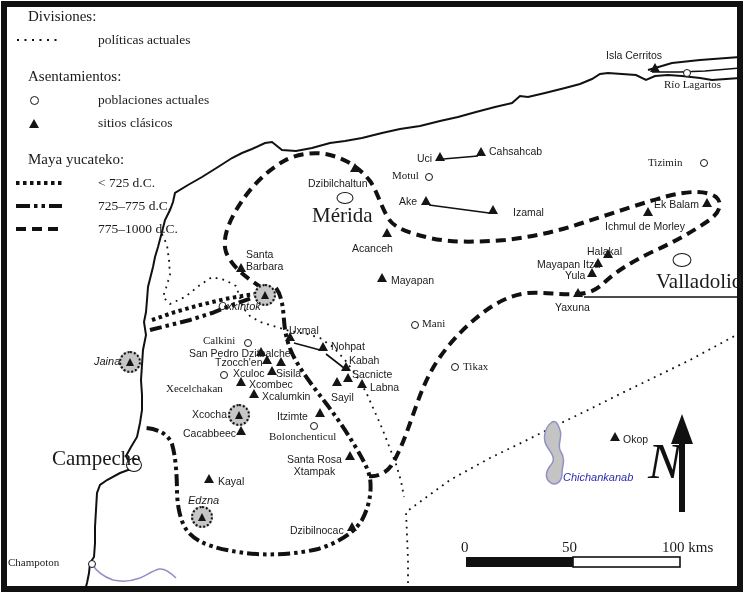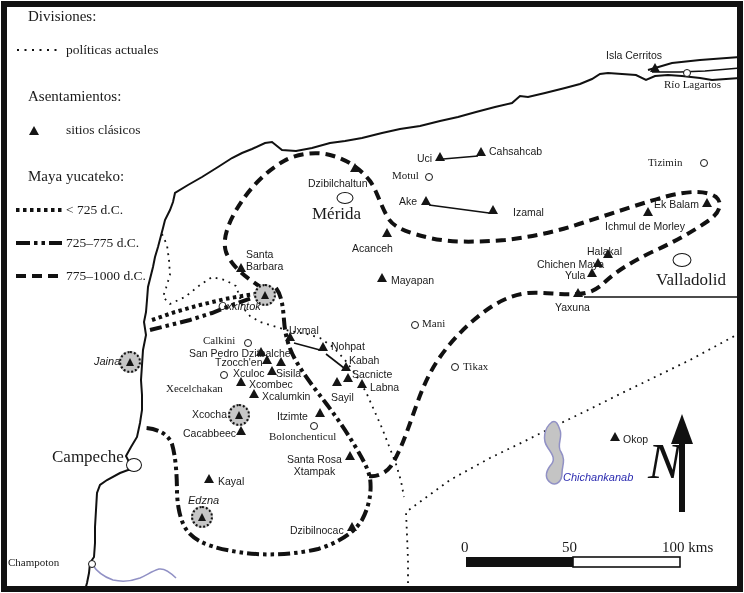--- a/index.html
+++ b/index.html
@@ -3,38 +3,38 @@
 <meta charset="utf-8">
 <style>
   html,body{margin:0;padding:0;background:#ffffff;}
   #stage{position:relative;width:744px;height:593px;background:#ffffff;overflow:hidden;
          font-family:"Liberation Sans",sans-serif;color:#1a1a1a;}
   #map-svg{position:absolute;left:0;top:0;}
   #sites-layer{position:absolute;left:0;top:0;width:744px;height:593px;}
   .lb{position:absolute;white-space:pre-line;line-height:1.12;color:#1a1a1a;}
   .lb.s  {font-family:"Liberation Sans",sans-serif;font-size:10.5px;}
   .lb.sr {font-family:"Liberation Serif",serif;font-size:11px;}
-  .lb.srl{font-family:"Liberation Serif",serif;font-size:17px;}
+  .lb.srl{font-family:"Liberation Serif",serif;font-size:21px;}
   .lb.it {font-family:"Liberation Sans",sans-serif;font-style:italic;font-size:11px;}
   .lb.itb{font-family:"Liberation Sans",sans-serif;font-style:italic;font-size:11px;color:#2b2bb0;}
   .lb.ctr{text-align:center;}
   .mk{position:absolute;box-sizing:border-box;}
   .mk.tri{width:0;height:0;border-left:5px solid transparent;border-right:5px solid transparent;
           border-bottom:9px solid #151515;margin:-4px 0 0 -5px;}
   .mk.circle{width:8px;height:8px;border:1.6px solid #151515;border-radius:50%;background:#fff;
           margin:-4px 0 0 -4px;}
   .mk.bigcircle{border:1.8px solid #151515;border-radius:50%;background:#fff;transform:translate(-50%,-50%);}
   .mk.stippled{width:22px;height:22px;border:2.8px dotted #151515;border-radius:50%;background:#c6c6c6;
           transform:translate(-50%,-50%);display:flex;align-items:center;justify-content:center;}
   .mk.stippled i{display:block;width:0;height:0;border-left:4.5px solid transparent;
           border-right:4.5px solid transparent;border-bottom:8px solid #151515;}
   
   #legend{position:absolute;left:14px;top:8px;font-family:"Liberation Serif",serif;}
   #legend .hd{font-size:15px;margin:0 0 2px 14px;}
-  #legend .row{display:flex;margin:17px 0;}
+  #legend .row{display:flex;margin:7px 0;gap:32px;}
   #legend .sample{width:52px;flex:0 0 52px;display:flex;align-items:center;}
   #legend .itm{font-size:13.5px;}
   #legend .gap{height:13px;}
   .leg-circle{width:7px;height:7px;border:1.5px solid #151515;border-radius:50%;background:#fff;margin-left:16px;}
   .leg-tri{width:0;height:0;border-left:5px solid transparent;border-right:5px solid transparent;
            border-bottom:9px solid #151515;margin-left:15px;}
   .scale-num{position:absolute;font-family:"Liberation Serif",serif;font-size:15px;}
   
   #north-n{position:absolute;left:648px;top:432px;font-family:"Liberation Serif",serif;
            font-style:italic;font-size:50px;color:#111;}
@@ -128,21 +128,21 @@
       <div class="lb s" style="left: 513px; top: 207px;">Izamal</div>
       <span class="mk tri" style="left: 707px; top: 202px;"></span>
       <div class="lb s" style="left: 654px; top: 199px;">Ek Balam</div>
       <span class="mk tri" style="left: 648px; top: 211px;"></span>
       <div class="lb s" style="left: 605px; top: 221px;">Ichmul de Morley</div>
       <span class="mk tri" style="left: 387px; top: 232px;"></span>
       <div class="lb s" style="left: 352px; top: 243px;">Acanceh</div>
       <span class="mk tri" style="left: 382px; top: 277px;"></span>
       <div class="lb s" style="left: 391px; top: 275px;">Mayapan</div>
       <span class="mk tri" style="left: 598px; top: 262px;"></span>
-      <div class="lb s" style="left: 537px; top: 259px;">Chichen Maya</div>
+      <div class="lb s" style="left: 537px; top: 259px;">Mayapan Itza</div>
       <span class="mk tri" style="left: 608px; top: 253px;"></span>
       <div class="lb s" style="left: 587px; top: 246px;">Halakal</div>
       <span class="mk tri" style="left: 592px; top: 272px;"></span>
       <div class="lb s" style="left: 565px; top: 270px;">Yula</div>
       <span class="mk bigcircle" style="left: 682px; top: 260px; width: 19px; height: 14px;"></span>
       <div class="lb srl" style="left: 656px; top: 270px;">Valladolid</div>
       <span class="mk tri" style="left: 578px; top: 292px;"></span>
       <div class="lb s" style="left: 555px; top: 302px;">Yaxuna</div>
       <span class="mk circle" style="left: 415px; top: 325px;"></span>
       <div class="lb sr" style="left: 422px; top: 317px;">Mani</div>
@@ -224,20 +224,26 @@
         <svg width="50" height="8">
             <line x1="3" y1="4" x2="47" y2="4" stroke="#111" stroke-width="2.2" stroke-dasharray="2 5.5"></line>
           </svg>
       </span>
       <span class="itm">políticas actuales</span>
     </div>
     <div class="gap"></div>
     <div class="hd">Asentamientos:</div>
     <div class="row">
       <span class="sample">
+          <span class="leg-circle"></span>
+        </span>
+      <span class="itm">poblaciones actuales</span>
+    </div>
+    <div class="row">
+      <span class="sample">
           <span class="leg-tri"></span>
         </span>
       <span class="itm">sitios clásicos</span>
     </div>
     <div class="gap"></div>
     <div class="hd">Maya yucateko:</div>
     <div class="row">
       <span class="sample">
         <svg width="50" height="8">
             <line x1="2" y1="4" x2="48" y2="4" stroke="#111" stroke-width="4" stroke-dasharray="3.5 3.5"></line>

